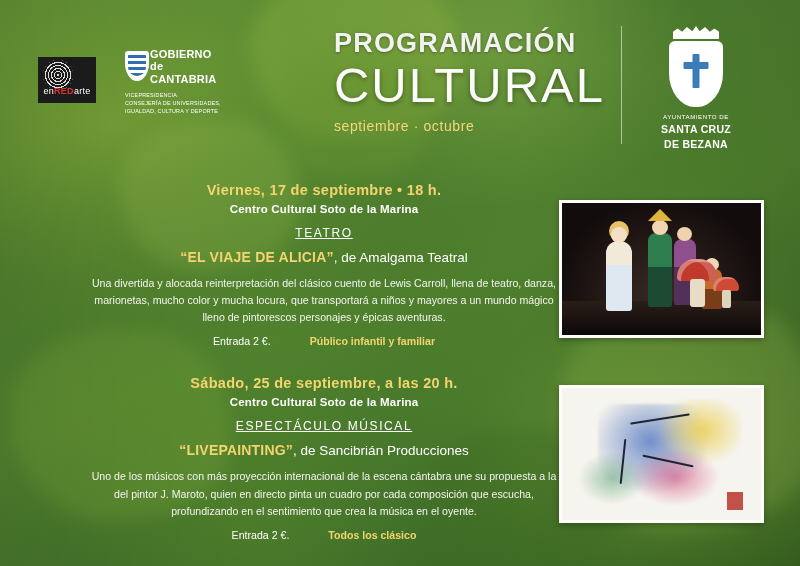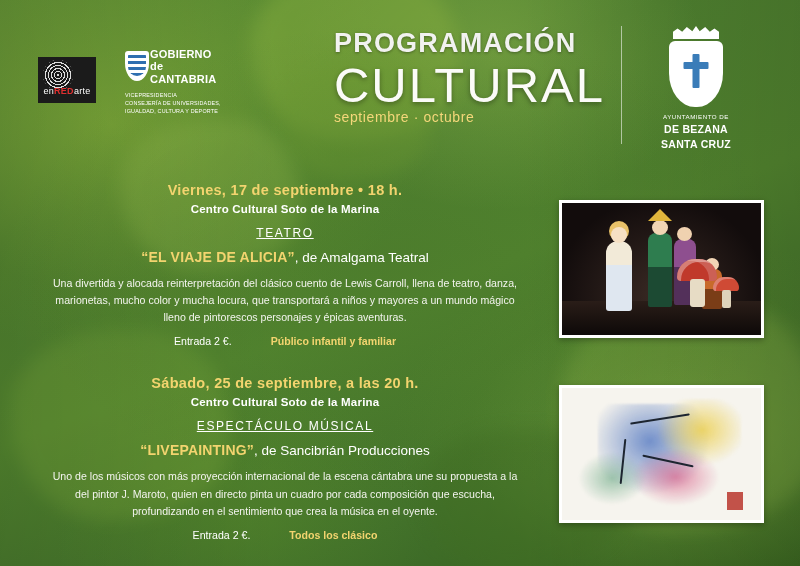--- a/index.html
+++ b/index.html
@@ -85,21 +85,21 @@
   .t-prog {
     font-size: 27px; font-weight: bold; letter-spacing: 1.2px;
     color: #f2f2f0; text-shadow: 0 1px 3px rgba(0,0,0,.35);
   }
   .t-cult {
     font-size: 49px; letter-spacing: 2px; line-height: .98; margin-top: 2px;
     color: #fbfbf8; text-shadow: 0 2px 5px rgba(0,0,0,.35);
     font-family: "Liberation Sans", sans-serif; font-weight: 300;
   }
   .t-months {
-    font-size: 14px; color: #f4d77a; letter-spacing: .6px;
+    margin-top: 9px; font-size: 14px; color: #f4d77a; letter-spacing: .6px;
   }
   .vdiv {
     position: absolute; right: 178px; top: 26px;
     width: 1px; height: 118px; background: rgba(255,255,255,.55);
   }
   .logo-bezana {
     position: absolute; right: 36px; top: 26px; width: 136px;
     color: #fff; text-align: center;
   }
   .crest {
@@ -124,21 +124,21 @@
   .bez-txt { margin-top: 6px; font-size: 8px; line-height: 1.45; letter-spacing: .4px; }
   .bez-txt .small { font-size: 6.2px; letter-spacing: .5px; }
   .bez-txt .big { font-size: 10.5px; font-weight: bold; letter-spacing: .3px; }
 
   
   .events { position: absolute; top: 168px; left: 0; right: 0; bottom: 0; }
   .event { position: relative; }
   .ev1 { margin-top: 14px; }
   .ev2 { margin-top: 28px; }
 
-  .ev-text { width: 470px; margin-left: 50px; text-align: center; color: #fff; }
+  .ev-text { width: 470px; margin-left: 89px; text-align: center; color: #fff; }
   .ev-date {
     font-size: 14.5px; font-weight: bold; color: #f3d46f; letter-spacing: .3px;
   }
   .ev-place {
     margin-top: 5px; font-size: 11.5px; font-weight: bold; color: #ffffff; letter-spacing: .2px;
   }
   .ev-genre {
     margin-top: 11px; font-size: 12px; color: #ffffff; letter-spacing: 1.6px; text-decoration: underline;
   }
   .ev-title {
@@ -304,22 +304,22 @@
       <div class="t-months">septiembre · octubre</div>
     </div>
 
     <div class="vdiv"></div>
 
     <div class="logo-bezana">
       <div class="crown"></div>
       <div class="crest"></div>
       <div class="bez-txt">
         <div class="small">AYUNTAMIENTO DE</div>
+        <div class="big">SANTA CRUZ</div>
         <div class="big">DE BEZANA</div>
-        <div class="big">SANTA CRUZ</div>
       </div>
     </div>
   </div>
 
   <div class="events">
 
     <div class="event ev1">
       <div class="ev-text">
         <div class="ev-date">Viernes, 17 de septiembre • 18 h.</div>
         <div class="ev-place">Centro Cultural Soto de la Marina</div>

